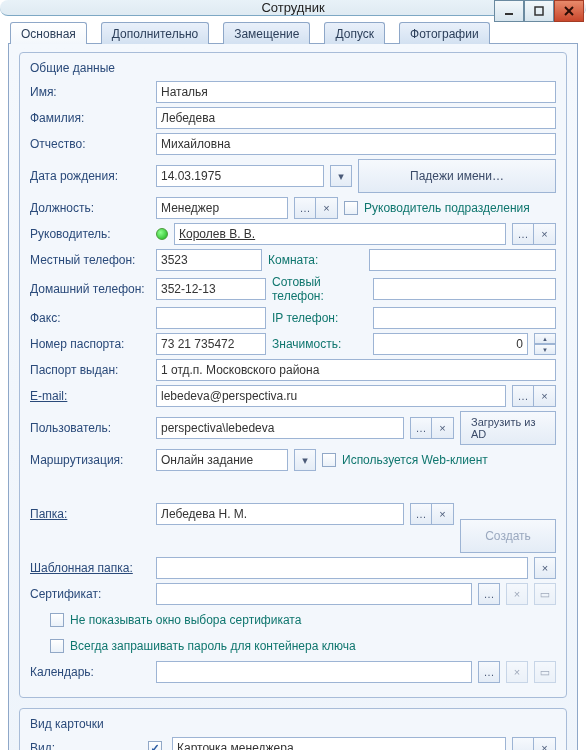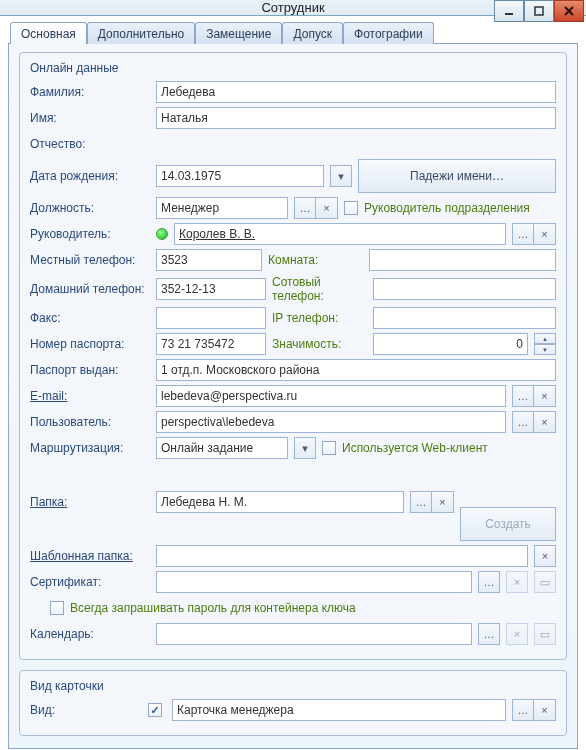--- a/index.html
+++ b/index.html
@@ -19,20 +19,21 @@
     display: flex;
     flex-direction: column;
   }
   .titlebar {
     height: 30px;
     background: linear-gradient(#e8f2f8, #dfeaf2);
     border-bottom: 1px solid #7da8c4;
     display: flex;
     align-items: flex-end;
     position: relative;
+    border-radius: 8px;
   }
   .titlebar .title {
     flex: 1;
     text-align: center;
     font-size: 13px;
     color: #222;
   }
   .winbtns {
     display: flex;
     height: 22px;
@@ -53,21 +54,21 @@
   .winbtn svg { width:10px;height:10px; }
   .content-area {
     flex: 1;
     padding: 6px 8px 10px 8px;
     background: #fff;
     display:flex;
     flex-direction:column;
   }
   .tabs {
     display: flex;
-    gap: 0;
+    gap: 14px;
     padding-left: 2px;
     position:relative;
     z-index:2;
   }
   .tab {
     height: 22px;
     padding: 0 10px;
     display: flex;
     align-items: center;
     border: 1px solid #8ea7c8;
@@ -160,21 +161,21 @@
     flex-shrink:0;
   }
   .chk.checked::after { content:"✓"; font-size:11px; font-weight:bold;}
   .presence {
     width:12px;height:12px;border-radius:50%;
     background: radial-gradient(circle at 35% 35%, #8dff8d, #18b018);
     border:1px solid #4a9a3a;
     flex-shrink:0;
   }
   .label2 {
-    color:#4d7c0f; font-size:12px;
+    color:#0f766e; font-size:12px;
   }
   .footer {
     height: 40px;
     display:flex;
     justify-content:flex-end;
     align-items:center;
     gap:10px;
     padding: 0 14px 4px 0;
     background:#fff;
   }
@@ -224,32 +225,33 @@
       <div class="tab active">Основная</div>
       <div class="tab">Дополнительно</div>
       <div class="tab">Замещение</div>
       <div class="tab">Допуск</div>
       <div class="tab">Фотографии</div>
     </div>
 
     <div class="tab-panel">
 
       <div class="group">
-        <div class="group-title">Онлайн данные</div>
-
+        <div class="group-title">Общие данные</div>
+
+        <div class="row">
+          <div class="label">Имя:</div>
+          <input type="text" class="flex1" value="Наталья" style="">
+        </div>
         <div class="row">
           <div class="label">Фамилия:</div>
           <input type="text" class="flex1" value="Лебедева" style="">
         </div>
         <div class="row">
-          <div class="label">Имя:</div>
-          <input type="text" class="flex1" value="Наталья" style="">
-        </div>
-        <div class="row">
           <div class="label">Отчество:</div>
+          <input type="text" class="flex1" value="Михайловна" style="">
         </div>
         <div class="row">
           <div class="label">Дата рождения:</div>
           <input type="text" style="width: 168px;" value="14.03.1975">
           <div class="btn-inline chevron">
               <span>▾</span>
             </div>
           <div class="btn-wide flex1">Падежи имени…</div>
         </div>
         <div class="row">
@@ -331,20 +333,21 @@
           <div class="label">Пользователь:</div>
           <input type="text" class="flex1" value="perspectiva\lebedeva" style="">
           <div class="triple">
             <div class="btn-inline">
                 <span>…</span>
               </div>
             <div class="btn-inline">
                 <span>×</span>
               </div>
           </div>
+          <div class="btn-wide" style="width:96px;font-size:11px">Загрузить из AD</div>
         </div>
         <div class="row">
           <div class="label">Маршрутизация:</div>
           <input type="text" style="width: 132px;" value="Онлайн задание">
           <div class="btn-inline chevron">
               <span>▾</span>
             </div>
           <div class="chk"></div>
           <span class="label2">Используется Web-клиент</span>
         </div>
@@ -373,20 +376,24 @@
           <input type="text" class="flex1" value="" style="">
           <div class="btn-inline">
               <span>…</span>
             </div>
           <div class="btn-inline disabled">
               <span>×</span>
             </div>
           <div class="btn-inline disabled">
               <span>▭</span>
             </div>
+        </div>
+        <div class="row" style="padding-left:20px;">
+          <div class="chk"></div>
+          <span class="label2">Не показывать окно выбора сертификата</span>
         </div>
         <div class="row" style="padding-left:20px;">
           <div class="chk"></div>
           <span class="label2">Всегда запрашивать пароль для контейнера ключа</span>
         </div>
         <div class="row">
           <div class="label">Календарь:</div>
           <input type="text" class="flex1" value="" style="">
           <div class="btn-inline">
               <span>…</span>

